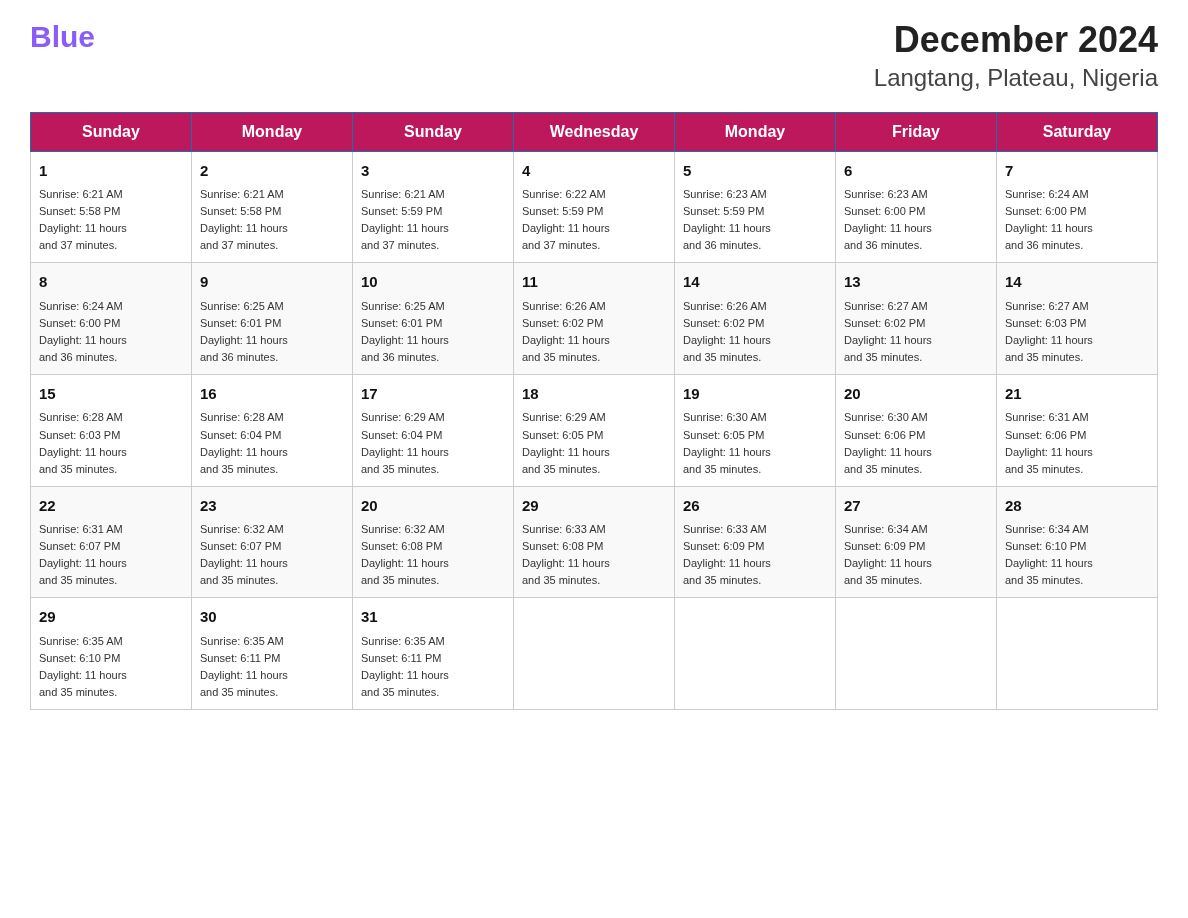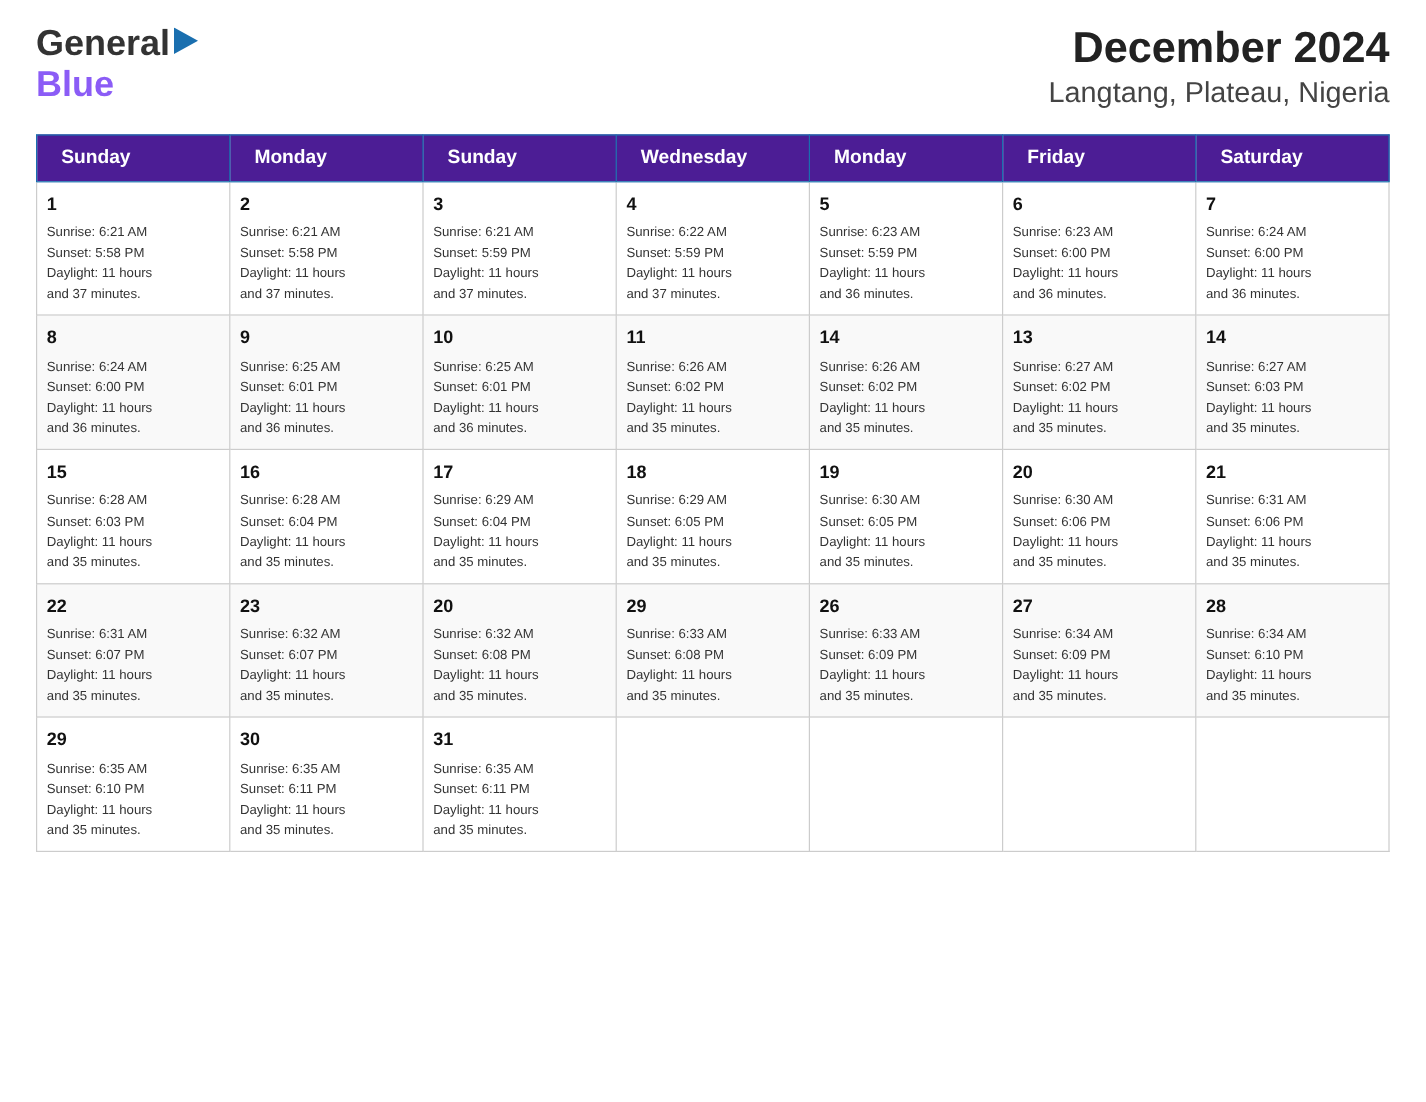--- a/index.html
+++ b/index.html
@@ -34,26 +34,26 @@
       font-size: 24px;
       color: #444;
       margin-top: 4px;
     }
     table {
       width: 100%;
       border-collapse: collapse;
       table-layout: fixed;
     }
     thead tr th {
-      background-color: #4c1d95;
+      background-color: #be185d;
       color: #fff;
       font-size: 16px;
       font-weight: bold;
-      padding: 10px 20px;
-      text-align: left;
+      padding: 10px 4px;
+      text-align: center;
       border: 1px solid #1a6faf;
     }
     tbody tr td {
       vertical-align: top;
       border: 1px solid #ccc;
       padding: 8px;
       min-height: 110px;
       font-size: 13px;
       color: #333;
       line-height: 1.5;
@@ -98,28 +98,20 @@
       margin-right: 2px;
       position: relative;
       top: -1px;
     }
   </style>
 </head>
 <body>
 
 <div class="header">
   <div class="logo">
-    <div class="logo-wrapper">
-      <span class="logo-text-general">General</span>
-      <span class="logo-icon">
-        <svg width="20" height="22" viewBox="0 0 20 22">
-          <polygon points="0,0 20,11 0,22" fill="#1a6faf"></polygon>
-        </svg>
-      </span>
-    </div>
     <span class="logo-text-blue-part">Blue</span>
   </div>
   <div class="title-block">
     <div class="calendar-title">December 2024</div>
     <div class="calendar-subtitle">Langtang, Plateau, Nigeria</div>
   </div>
 </div>
 
 <table>
   <thead>

